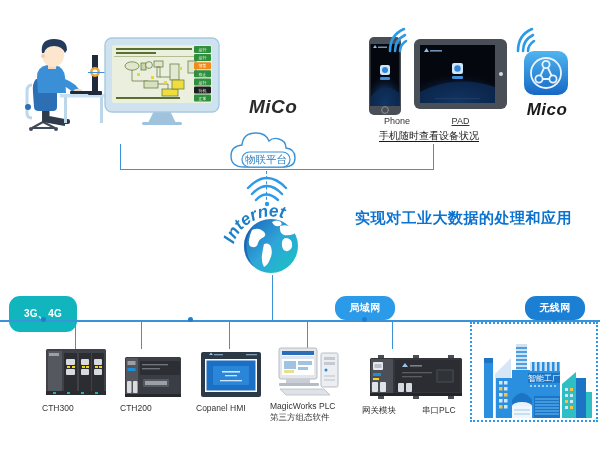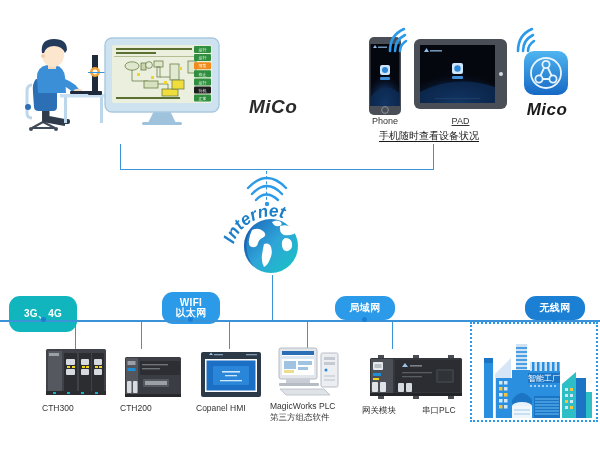--- a/index.html
+++ b/index.html
@@ -139,20 +139,27 @@
           <text x="98.5" y="54.7" text-anchor="middle" font-size="4" fill="#ffffff" font-family="Liberation Sans, sans-serif">待机</text>
           <rect x="90" y="57.599999999999994" width="17" height="7" rx="1" fill="#2f8f3e"></rect>
           <text x="98.5" y="62.8" text-anchor="middle" font-size="4" fill="#ffffff" font-family="Liberation Sans, sans-serif">正常</text>
         </g>
     </svg>
   </div>
 
 
   <div class="mico-word abs" style="left:249px;top:96px;">MiCo</div>
 
+  <div class="abs" style="left:226px;top:125px;width:80px;height:46px;">
+    <svg width="80" height="46" viewBox="0 0 80 46">
+      <path d="M18 42 q-13 0 -13 -11 q0 -10 11 -11 q1 -12 14 -12 q10 0 13 8 q4 -4 10 -2 q7 2 7 9 q9 1 9 10 q0 9 -11 9 z" fill="#ffffff" stroke="#3a93d8" stroke-width="1.4"></path>
+      <rect x="16" y="27" width="48" height="15" rx="7.5" fill="#ffffff" stroke="#3a93d8" stroke-width="1.2"></rect>
+      <text x="40" y="38" text-anchor="middle" font-size="10.5" fill="#2f7fc0" font-family="Liberation Sans, sans-serif" id="cloud-label-text">物联平台</text>
+    </svg>
+  </div>
 
   <div class="abs" style="left:360px;top:35px;width:50px;height:82px;">
     <svg width="50" height="82" viewBox="0 0 50 82">
       <rect x="9" y="2" width="32" height="78" rx="5" fill="#4a4f57"></rect>
       <rect x="10.5" y="9" width="29" height="62" fill="#05070f"></rect>
 
       <defs>
         <radialGradient id="phGlow" cx="50%" cy="95%" r="75%">
           <stop offset="0%" stop-color="#2e7fd8" stop-opacity="0.95"></stop>
           <stop offset="55%" stop-color="#10305e" stop-opacity="0.7"></stop>
@@ -165,21 +172,21 @@
       <rect x="20" y="30" width="10" height="10" rx="2" fill="#cfe6fb"></rect>
       <circle cx="25" cy="35" r="3" fill="#2e86d8"></circle>
       <rect x="20" y="42" width="10" height="3" rx="1" fill="#3f8fd9"></rect>
 
       <path d="M13 13 l2 -3 l2 3 z" fill="#8fbbe4"></path>
       <rect x="18" y="11.5" width="9" height="1.5" fill="#6f93b6"></rect>
 
       <circle cx="25" cy="75" r="3.4" fill="none" stroke="#8b9099" stroke-width="1"></circle>
     </svg>
   </div>
-  <div class="lbl abs" style="left:360px;top:116px;width:50px;">Phone</div>
+  <div class="lbl abs" style="left:360px;top:116px;width:50px;text-align:right;">Phone</div>
 
   <div class="abs" style="left:413px;top:38px;width:95px;height:72px;">
     <svg width="95" height="72" viewBox="0 0 95 72">
       <rect x="1" y="1" width="93" height="70" rx="6" fill="#4a4f57"></rect>
       <rect x="7" y="7" width="75" height="58" fill="#05070f"></rect>
       <defs>
         <radialGradient id="pdGlow" cx="50%" cy="95%" r="75%">
           <stop offset="0%" stop-color="#2e7fd8" stop-opacity="0.95"></stop>
           <stop offset="55%" stop-color="#10305e" stop-opacity="0.7"></stop>
           <stop offset="100%" stop-color="#05070f" stop-opacity="0"></stop>
@@ -272,29 +279,26 @@
         <path d="M36 66 q5 -2 7 3 q2 6 -1 12 q-2 6 -6 8 q-3 -6 -2 -12 q1 -7 2 -11 z"></path>
         <path d="M52 48 q8 -2 13 2 q4 3 1 6 q-6 2 -10 1 q-5 -2 -4 -9 z"></path>
         <path d="M57 60 q6 0 7 5 q1 6 -4 8 q-5 1 -6 -5 q-1 -6 3 -8 z"></path>
         <path d="M44 44 q5 -3 9 0 q2 3 -2 4 q-5 1 -7 -4 z"></path>
       </g>
 
       <path d="M16 68 a27 27 0 0 1 10 -21 a33 33 0 0 0 0 42 a27 27 0 0 1 -10 -21 z" fill="#1450a0" opacity="0.55"></path>
     </svg>
   </div>
 
+  <div class="headline abs" style="left:355px;top:209px;">实现对工业大数据的处理和应用</div>
 
   <div class="line vline abs" style="left:272px;top:275px;height:45px;"></div>
 
   <div class="netbadge abs" style="left:9px;top:296px;width:68px;height:36px;background:#10b5bd;">
     <span>3G、4G</span>
-  </div>
-  <div class="netbadge abs" style="left:162px;top:292px;width:58px;height:32px;background:#2b9ae8;flex-direction:column;">
-    <span>WIFI</span>
-    <span>以太网</span>
   </div>
   <div class="netbadge abs" style="left:525px;top:296px;width:60px;height:24px;background:#1b7fd4;">
     <span>无线网</span>
   </div>
   <div class="netbadge abs" style="left:335px;top:296px;width:60px;height:24px;background:#2b9ae8;">
     <span>局域网</span>
   </div>
 
   <div class="line hline abs" style="left:0px;top:320px;width:600px;height:1.5px;"></div>
 

